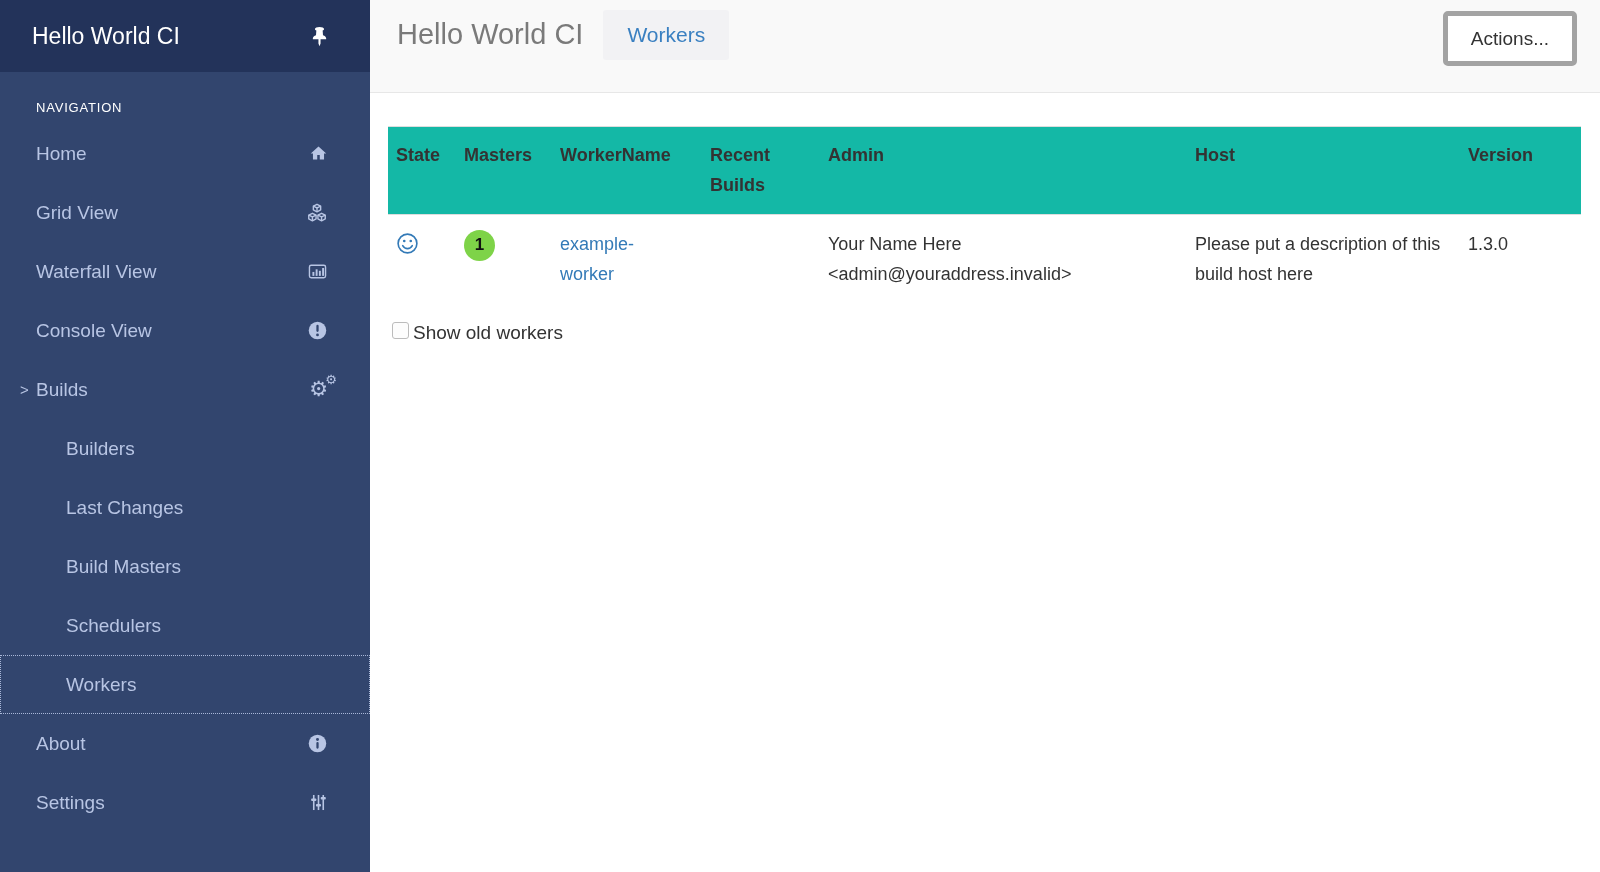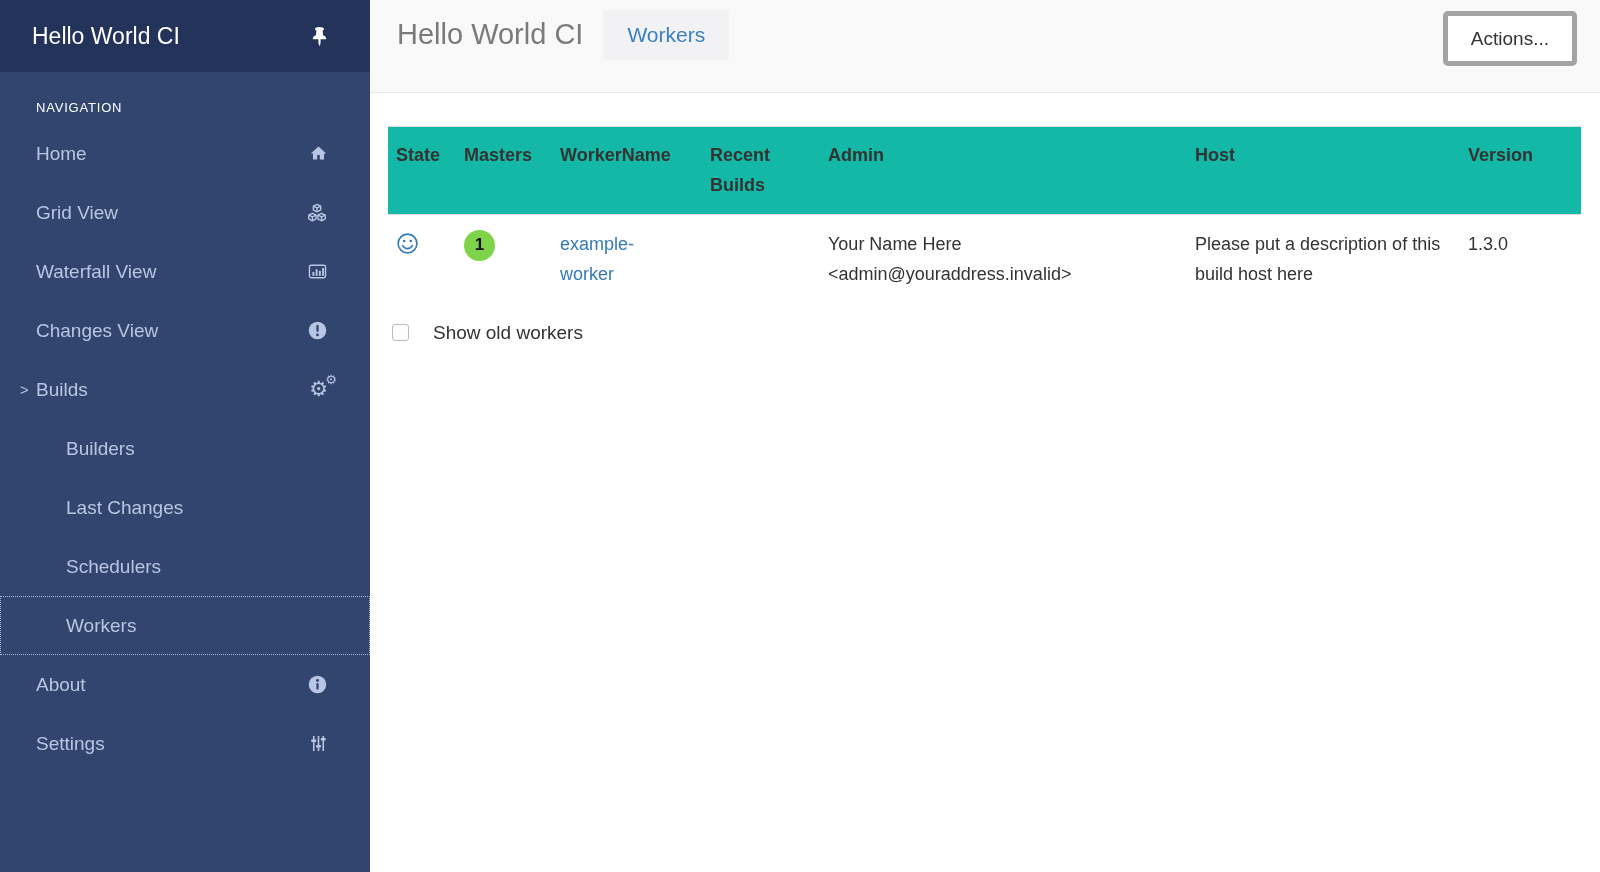--- a/index.html
+++ b/index.html
@@ -152,23 +152,23 @@
     background: #7ed348;
     color: #111;
     font-size: 17px;
     font-weight: 600;
     margin-top: -2px;
   }
   .state-icon { display: inline-flex; margin-top: 2px; }
 
   .show-old-row {
     display: flex;
-    align-items: center;
+    align-items: flex-start;
     margin: 17px 0 0 4px;
-    gap: 24px;
+    gap: 4px;
     font-size: 19px;
     color: #333;
     cursor: pointer;
   }
   .checkbox-box {
     width: 17px;
     height: 17px;
     border: 1px solid #bcbcbc;
     border-radius: 3px;
     background: #fdfdfd;
@@ -223,41 +223,44 @@
         <rect x="2.8" y="4.8" width="18.4" height="14.4" rx="2" fill="none" stroke="currentColor" stroke-width="1.6"></rect>
         <rect x="6.2" y="12.5" width="2.2" height="4.5" fill="currentColor"></rect>
         <rect x="9.9" y="9.5" width="2.2" height="7.5" fill="currentColor"></rect>
         <rect x="13.6" y="11.2" width="2.2" height="5.8" fill="currentColor"></rect>
         <rect x="17.3" y="8" width="2.2" height="9" fill="currentColor"></rect>
       </svg>
     </span>
   </div>
 
   <div class="nav-item">
-    <span>Changes View</span>
+    <span>Console View</span>
     <span class="nav-icon">
       <svg width="21" height="21" viewBox="0 0 24 24">
         <circle cx="12" cy="12" r="10" fill="currentColor"></circle>
         <rect x="10.7" y="5.5" width="2.6" height="8.2" rx="1.3" fill="#32456e"></rect>
         <circle cx="12" cy="17" r="1.6" fill="#32456e"></circle>
       </svg>
     </span>
   </div>
 
   <div class="nav-item">
     <span class="nav-chevron">&gt;</span>
     <span>Builds</span>
     <span class="nav-icon cogs-glyph">⚙<span class="cog-small">⚙</span></span>
   </div>
 
   <div class="nav-item sub">
     <span>Builders</span>
   </div>
   <div class="nav-item sub">
     <span>Last Changes</span>
+  </div>
+  <div class="nav-item sub">
+    <span>Build Masters</span>
   </div>
   <div class="nav-item sub">
     <span>Schedulers</span>
   </div>
   <div class="nav-item sub selected">
     <span>Workers</span>
   </div>
 
   <div class="nav-item">
     <span>About</span>

